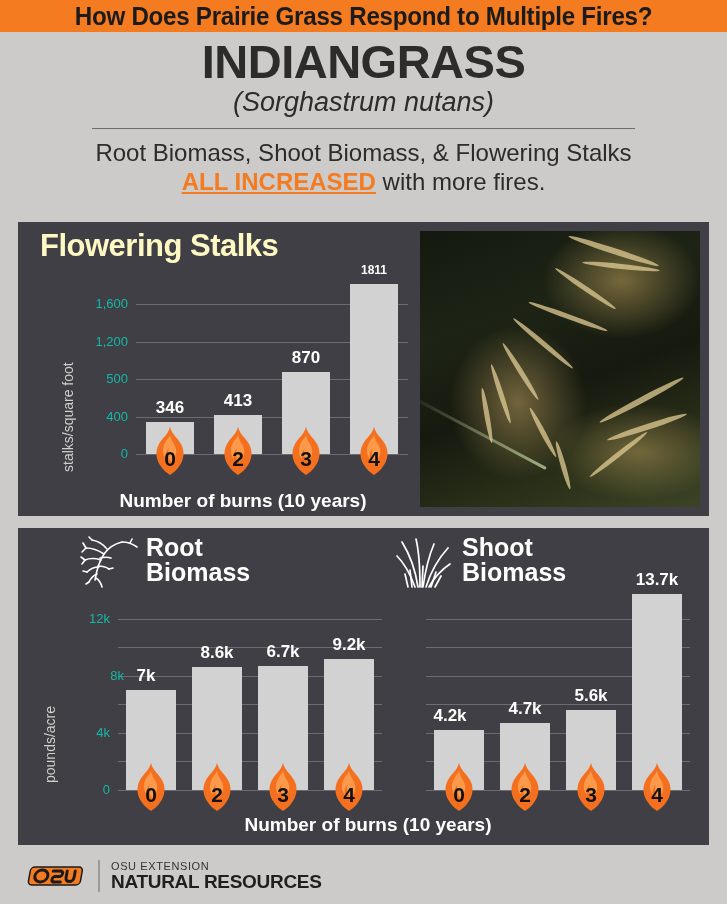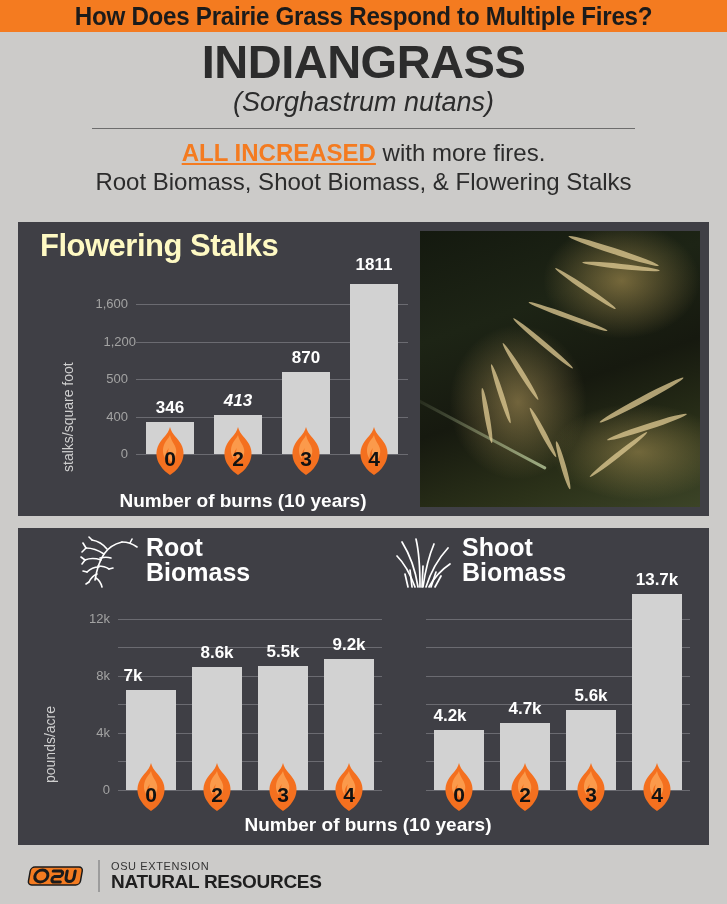--- a/index.html
+++ b/index.html
@@ -68,21 +68,21 @@
   .photo .stem{
     position:absolute;left:-6%;top:58%;width:58%;height:3px;
     background:linear-gradient(90deg,rgba(180,200,150,.0),rgba(196,214,166,.75));
     transform:rotate(28deg);transform-origin:left center;border-radius:2px;
   }
   .vlabel{
     position:absolute;transform:rotate(-90deg);transform-origin:left top;
     color:#cfcfcf;font-size:14px;white-space:nowrap;
   }
   .gridline{position:absolute;height:1px;background:#6b6b71;}
-  .ytick{position:absolute;color:#a3a3a3;font-size:13px;text-align:right;white-space:nowrap;}
+  .ytick{position:absolute;color:#14b8a6;font-size:13px;text-align:right;white-space:nowrap;}
   .bar{position:absolute;background:#d2d2d2;}
   .barval{
     position:absolute;color:#ffffff;font-weight:bold;font-size:17px;
     text-align:center;white-space:nowrap;
   }
   .flame{
     position:absolute;width:40px;height:50px;
   }
   .flame .num{
     position:absolute;left:0;right:0;top:22px;text-align:center;
@@ -116,22 +116,22 @@
 
 <div class="banner">
   <div class="banner-text">How Does Prairie Grass Respond to Multiple Fires?</div>
 </div>
 
 <div class="title-block">
   <h1 class="species-common">INDIANGRASS</h1>
   <div class="species-latin">(Sorghastrum nutans)</div>
   <div class="rule"></div>
   <div class="lede">
+    <div>Root Biomass, Shoot Biomass, &amp; Flowering Stalks</div>
     <div><span class="hl">ALL INCREASED</span><span> with more fires.</span></div>
-    <div>Root Biomass, Shoot Biomass, &amp; Flowering Stalks</div>
   </div>
 </div>
 
 <div class="panel" id="panel-top">
 
   <div class="panel-title" id="fs-title">Flowering Stalks</div>
 
   <div class="photo">
     <div class="stem"></div>
     <div class="blade" style="left:52%;top:6%;width:34%;height:6px;transform:rotate(18deg)"></div>
@@ -152,43 +152,43 @@
   <div class="vlabel" id="fs-vlabel" style="left:42px;top:250px;">stalks/square foot</div>
 
   <div id="fs-plot" style="position:absolute;left:0;top:0;width:100%;height:100%;">
       <div class="gridline" style="left:118px;top:232px;width:272px;"></div>
       <div class="ytick" style="left:64px;top:224px;width:46px;">0</div>
       <div class="gridline" style="left:118px;top:194.5263157894737px;width:272px;"></div>
       <div class="ytick" style="left:64px;top:186.5263157894737px;width:46px;">400</div>
       <div class="gridline" style="left:118px;top:157.05263157894737px;width:272px;"></div>
       <div class="ytick" style="left:64px;top:149.05263157894737px;width:46px;">500</div>
       <div class="gridline" style="left:118px;top:119.57894736842105px;width:272px;"></div>
-      <div class="ytick" style="left:72px;top:111.57894736842105px;width:46px;">1,200</div>
+      <div class="ytick" style="left:64px;top:111.57894736842105px;width:46px;">1,200</div>
       <div class="gridline" style="left:118px;top:82.10526315789474px;width:272px;"></div>
       <div class="ytick" style="left:64px;top:74.10526315789474px;width:46px;">1,600</div>
       <div class="bar" style="left:128px;top:199.58526315789473px;width:48px;height:32.41473684210527px;"></div>
       <div class="barval" style="left:102px;top:175.58526315789473px;width:100px;font-size:17px;">346</div>
       <div class="flame" style="left:132px;top:204px;width:40px;height:50px;"><svg width="40" height="50" viewBox="0 0 40 50">
           <path d="M20 1 C22 9 28 12 31 18 C35 25 34 33 30 39 C27 44 23 47 20 49 C17 47 13 44 10 39 C6 33 5 25 9 18 C12 12 18 9 20 1 Z" fill="#f4701f"></path>
           <path d="M20 9 C21 15 25 18 26 23 C27 28 25 33 21 36 C18 32 17 27 19 22 C16 25 15 29 16 33 C13 30 12 24 14 19 C16 14 19 12 20 9 Z" fill="#fb9a4b"></path>
         </svg><div class="num" style="top:22px;font-size:21px;">0</div></div>
       <div class="bar" style="left:196px;top:193.3084210526316px;width:48px;height:38.69157894736841px;"></div>
-      <div class="barval" style="left:170px;top:169.3084210526316px;width:100px;font-size:17px;font-style:italic;">413</div>
+      <div class="barval" style="left:170px;top:169.3084210526316px;width:100px;font-size:17px;">413</div>
       <div class="flame" style="left:200px;top:204px;width:40px;height:50px;"><svg width="40" height="50" viewBox="0 0 40 50">
           <path d="M20 1 C22 9 28 12 31 18 C35 25 34 33 30 39 C27 44 23 47 20 49 C17 47 13 44 10 39 C6 33 5 25 9 18 C12 12 18 9 20 1 Z" fill="#f4701f"></path>
           <path d="M20 9 C21 15 25 18 26 23 C27 28 25 33 21 36 C18 32 17 27 19 22 C16 25 15 29 16 33 C13 30 12 24 14 19 C16 14 19 12 20 9 Z" fill="#fb9a4b"></path>
         </svg><div class="num" style="top:22px;font-size:21px;">2</div></div>
       <div class="bar" style="left:264px;top:150.49473684210528px;width:48px;height:81.50526315789472px;"></div>
       <div class="barval" style="left:238px;top:126.49473684210528px;width:100px;font-size:17px;">870</div>
       <div class="flame" style="left:268px;top:204px;width:40px;height:50px;"><svg width="40" height="50" viewBox="0 0 40 50">
           <path d="M20 1 C22 9 28 12 31 18 C35 25 34 33 30 39 C27 44 23 47 20 49 C17 47 13 44 10 39 C6 33 5 25 9 18 C12 12 18 9 20 1 Z" fill="#f4701f"></path>
           <path d="M20 9 C21 15 25 18 26 23 C27 28 25 33 21 36 C18 32 17 27 19 22 C16 25 15 29 16 33 C13 30 12 24 14 19 C16 14 19 12 20 9 Z" fill="#fb9a4b"></path>
         </svg><div class="num" style="top:22px;font-size:21px;">3</div></div>
       <div class="bar" style="left:332px;top:62.33789473684212px;width:48px;height:169.66210526315788px;"></div>
-      <div class="barval" style="left:306px;top:33px;width:100px;font-size:17px;">1811</div>
+      <div class="barval" style="left:306px;top:41px;width:100px;font-size:12px;">1811</div>
       <div class="flame" style="left:336px;top:204px;width:40px;height:50px;"><svg width="40" height="50" viewBox="0 0 40 50">
           <path d="M20 1 C22 9 28 12 31 18 C35 25 34 33 30 39 C27 44 23 47 20 49 C17 47 13 44 10 39 C6 33 5 25 9 18 C12 12 18 9 20 1 Z" fill="#f4701f"></path>
           <path d="M20 9 C21 15 25 18 26 23 C27 28 25 33 21 36 C18 32 17 27 19 22 C16 25 15 29 16 33 C13 30 12 24 14 19 C16 14 19 12 20 9 Z" fill="#fb9a4b"></path>
         </svg><div class="num" style="top:22px;font-size:21px;">4</div></div>
     </div>
 
   <div class="xtitle" id="fs-xtitle" style="left:60px;top:268px;width:330px;">Number of burns (10 years)</div>
 </div>
 
 <div class="panel" id="panel-bottom">
@@ -244,38 +244,38 @@
   <div class="vlabel" style="left:24px;top:255px;">pounds/acre</div>
 
   <div id="rb-plot" style="position:absolute;left:0;top:0;width:100%;height:100%;">
       <div class="gridline" style="left:100px;top:262px;width:264px;"></div>
       <div class="ytick" style="left:46px;top:254px;width:46px;">0</div>
       <div class="gridline" style="left:100px;top:233.42857142857144px;width:264px;"></div>
       <div class="gridline" style="left:100px;top:204.85714285714286px;width:264px;"></div>
       <div class="ytick" style="left:46px;top:196.85714285714286px;width:46px;">4k</div>
       <div class="gridline" style="left:100px;top:176.28571428571428px;width:264px;"></div>
       <div class="gridline" style="left:100px;top:147.71428571428572px;width:264px;"></div>
-      <div class="ytick" style="left:46px;top:139.71428571428572px;width:46px;">8k</div>
+      <div class="ytick" style="left:60px;top:139.71428571428572px;width:46px;">8k</div>
       <div class="gridline" style="left:100px;top:119.14285714285714px;width:264px;"></div>
       <div class="gridline" style="left:100px;top:90.57142857142858px;width:264px;"></div>
       <div class="ytick" style="left:46px;top:82.57142857142858px;width:46px;">12k</div>
       <div class="bar" style="left:108px;top:162px;width:50px;height:100px;"></div>
-      <div class="barval" style="left:65px;top:138px;width:100px;font-size:17px;">7k</div>
+      <div class="barval" style="left:78px;top:138px;width:100px;font-size:17px;">7k</div>
       <div class="flame" style="left:113px;top:234px;width:40px;height:50px;"><svg width="40" height="50" viewBox="0 0 40 50">
           <path d="M20 1 C22 9 28 12 31 18 C35 25 34 33 30 39 C27 44 23 47 20 49 C17 47 13 44 10 39 C6 33 5 25 9 18 C12 12 18 9 20 1 Z" fill="#f4701f"></path>
           <path d="M20 9 C21 15 25 18 26 23 C27 28 25 33 21 36 C18 32 17 27 19 22 C16 25 15 29 16 33 C13 30 12 24 14 19 C16 14 19 12 20 9 Z" fill="#fb9a4b"></path>
         </svg><div class="num" style="top:22px;font-size:21px;">0</div></div>
       <div class="bar" style="left:174px;top:139.14285714285714px;width:50px;height:122.85714285714286px;"></div>
       <div class="barval" style="left:149px;top:115.14285714285714px;width:100px;font-size:17px;">8.6k</div>
       <div class="flame" style="left:179px;top:234px;width:40px;height:50px;"><svg width="40" height="50" viewBox="0 0 40 50">
           <path d="M20 1 C22 9 28 12 31 18 C35 25 34 33 30 39 C27 44 23 47 20 49 C17 47 13 44 10 39 C6 33 5 25 9 18 C12 12 18 9 20 1 Z" fill="#f4701f"></path>
           <path d="M20 9 C21 15 25 18 26 23 C27 28 25 33 21 36 C18 32 17 27 19 22 C16 25 15 29 16 33 C13 30 12 24 14 19 C16 14 19 12 20 9 Z" fill="#fb9a4b"></path>
         </svg><div class="num" style="top:22px;font-size:21px;">2</div></div>
       <div class="bar" style="left:240px;top:137.71428571428572px;width:50px;height:124.28571428571428px;"></div>
-      <div class="barval" style="left:215px;top:113.71428571428572px;width:100px;font-size:17px;">5.5k</div>
+      <div class="barval" style="left:215px;top:113.71428571428572px;width:100px;font-size:17px;">6.7k</div>
       <div class="flame" style="left:245px;top:234px;width:40px;height:50px;"><svg width="40" height="50" viewBox="0 0 40 50">
           <path d="M20 1 C22 9 28 12 31 18 C35 25 34 33 30 39 C27 44 23 47 20 49 C17 47 13 44 10 39 C6 33 5 25 9 18 C12 12 18 9 20 1 Z" fill="#f4701f"></path>
           <path d="M20 9 C21 15 25 18 26 23 C27 28 25 33 21 36 C18 32 17 27 19 22 C16 25 15 29 16 33 C13 30 12 24 14 19 C16 14 19 12 20 9 Z" fill="#fb9a4b"></path>
         </svg><div class="num" style="top:22px;font-size:21px;">3</div></div>
       <div class="bar" style="left:306px;top:130.57142857142858px;width:50px;height:131.42857142857142px;"></div>
       <div class="barval" style="left:281px;top:106.57142857142858px;width:100px;font-size:17px;">9.2k</div>
       <div class="flame" style="left:311px;top:234px;width:40px;height:50px;"><svg width="40" height="50" viewBox="0 0 40 50">
           <path d="M20 1 C22 9 28 12 31 18 C35 25 34 33 30 39 C27 44 23 47 20 49 C17 47 13 44 10 39 C6 33 5 25 9 18 C12 12 18 9 20 1 Z" fill="#f4701f"></path>
           <path d="M20 9 C21 15 25 18 26 23 C27 28 25 33 21 36 C18 32 17 27 19 22 C16 25 15 29 16 33 C13 30 12 24 14 19 C16 14 19 12 20 9 Z" fill="#fb9a4b"></path>
         </svg><div class="num" style="top:22px;font-size:21px;">4</div></div>

